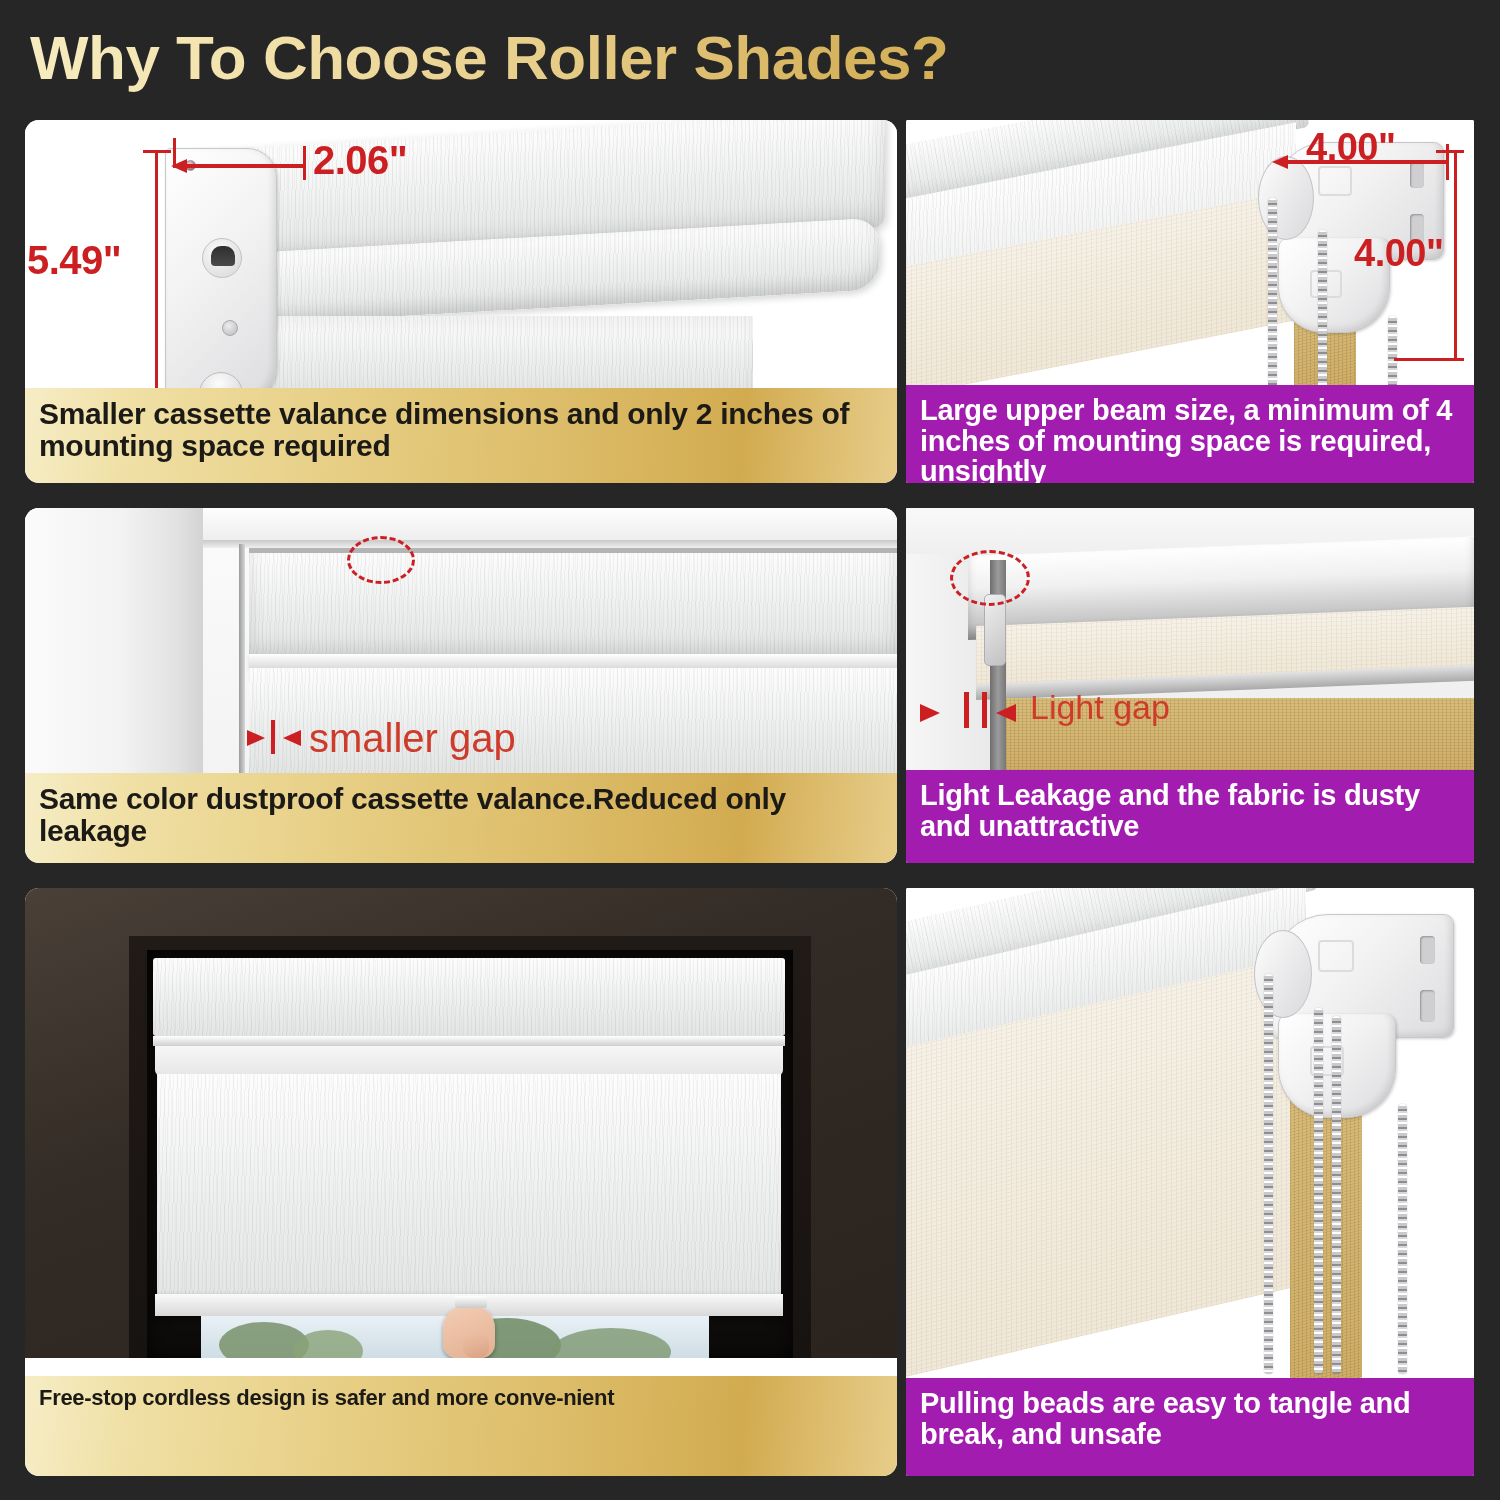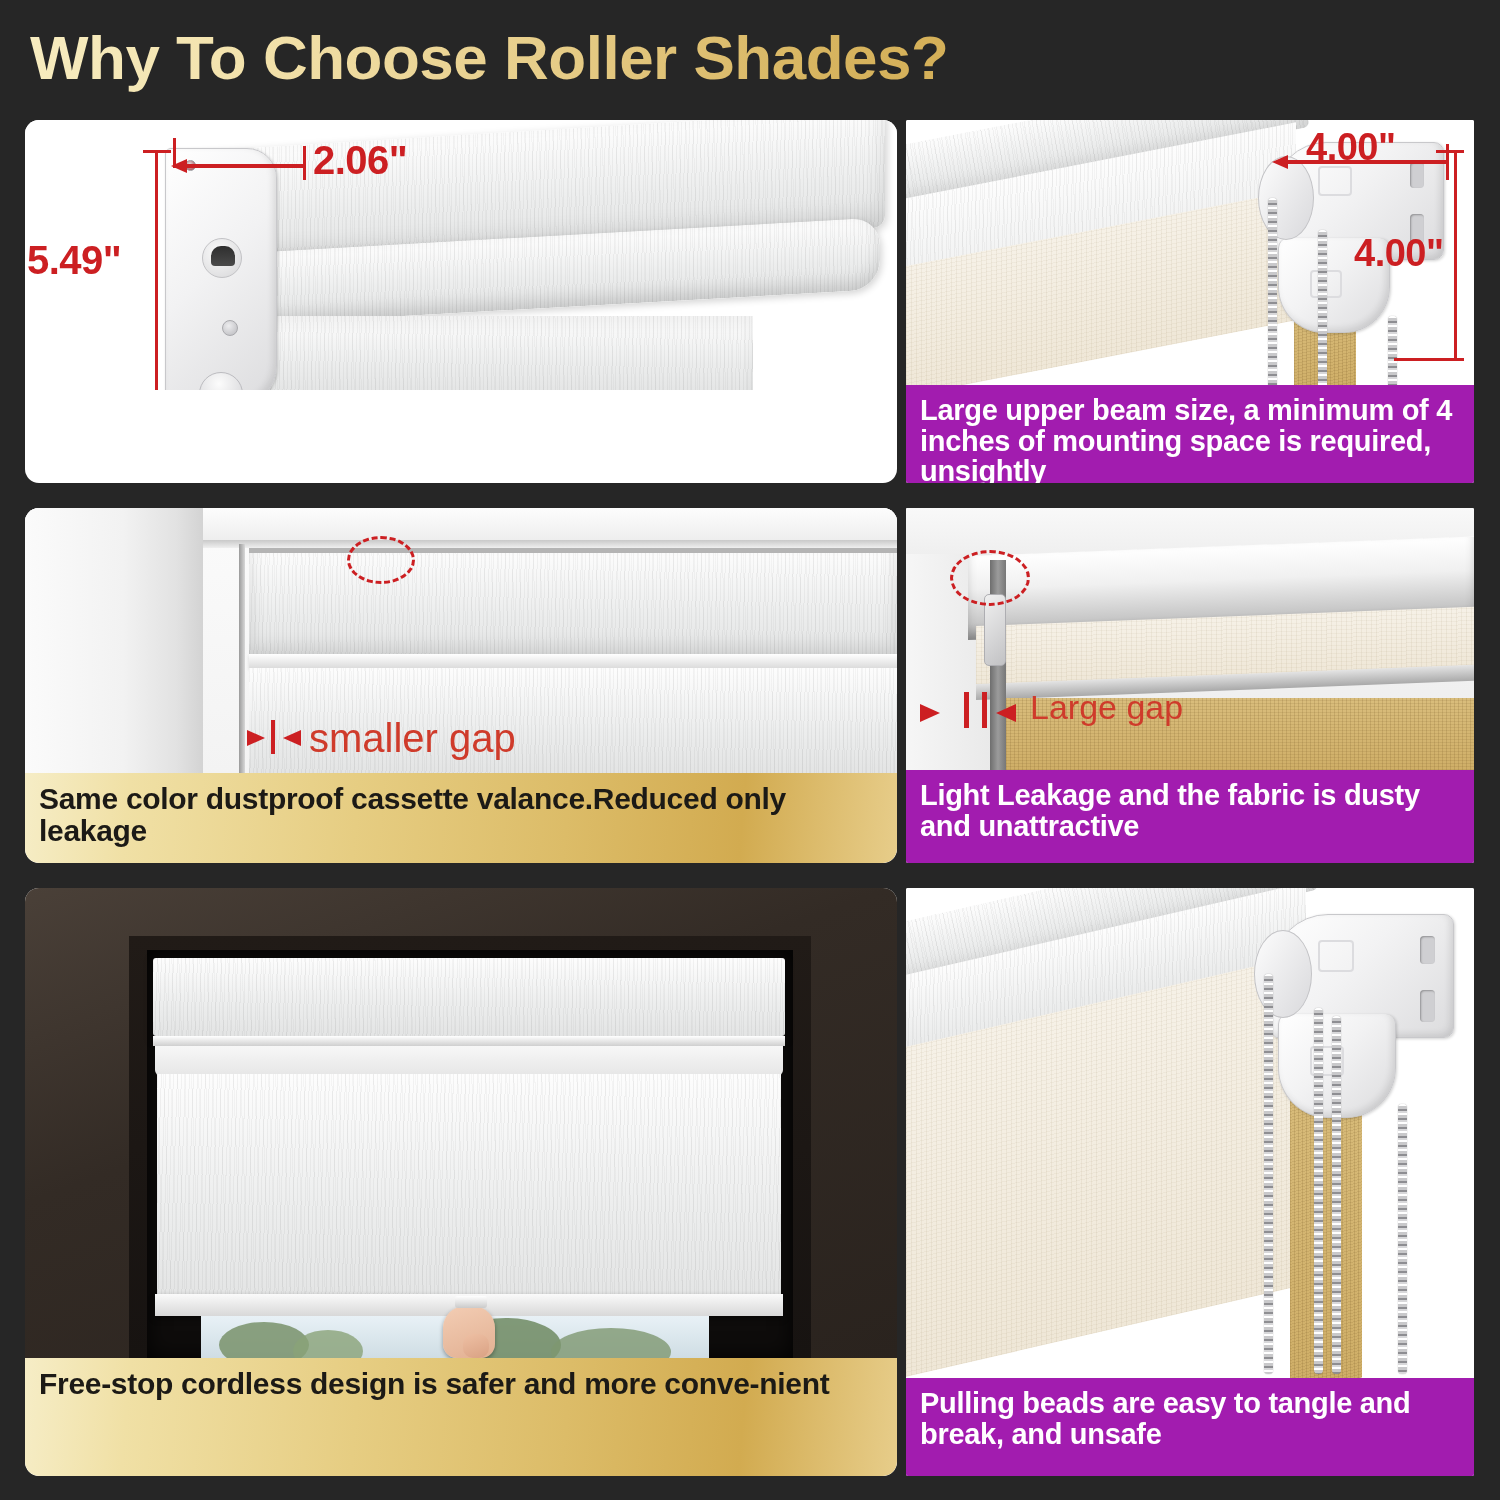--- a/index.html
+++ b/index.html
@@ -182,20 +182,21 @@
       <div class="arrow-left" style="left:146px;top:39px;"></div>
       <div class="dim-line" style="left:278px;top:26px;width:3px;height:34px;"></div>
       <div class="dim-line" style="left:148px;top:18px;width:3px;height:30px;"></div>
       <div class="dim-label" style="left:288px;top:18px;font-size:40px;">2.06"</div>
 
       <div class="dim-line" style="left:130px;top:30px;width:3px;height:258px;"></div>
       <div class="dim-line" style="left:118px;top:30px;width:28px;height:3px;"></div>
 
       <div class="dim-label" style="left:-2px;top:118px;font-size:40px;background:#fff;padding:0 4px;">5.49"</div>
     </div>
+    <div class="caption gold" style="font-size:30px; height:95px;">Smaller cassette valance dimensions and only 2 inches of mounting space required</div>
   </div>
 
   <div class="panel right" style="left:906px; top:120px; width:568px; height:363px;">
     <div class="photo" style="height:265px; background:#fff;">
 
       <div class="fabric-white" style="position:absolute;left:-20px;top:28px;width:420px;height:60px;
            transform:rotate(-11deg);transform-origin:left top;border-radius:6px;
            box-shadow:inset 0 -10px 16px rgba(0,0,0,.08);"></div>
 
       <div class="fabric-white" style="position:absolute;left:-30px;top:84px;width:420px;height:190px;
@@ -296,21 +297,21 @@
 
       <div style="position:absolute;left:78px;top:86px;width:22px;height:72px;border-radius:5px;
            background:linear-gradient(135deg,#f0f0f0,#c2c2c4);border:1px solid #aeaeb2;"></div>
 
       <div class="dashed-ring" style="left:44px;top:42px;width:80px;height:56px;"></div>
 
       <div class="arrow-right" style="left:14px;top:196px;border-top-width:9px;border-bottom-width:9px;border-left-width:20px;"></div>
       <div class="dim-line" style="left:58px;top:184px;width:5px;height:36px;"></div>
       <div class="dim-line" style="left:76px;top:184px;width:5px;height:36px;"></div>
       <div class="arrow-left" style="left:90px;top:196px;border-top-width:9px;border-bottom-width:9px;border-right-width:20px;"></div>
-      <div class="gap-label" style="left:124px;top:180px;font-size:34px;">Large gap</div>
+      <div class="gap-label" style="left:124px;top:180px;font-size:34px;">Light gap</div>
     </div>
     <div class="caption gray" style="font-size:29px; height:93px;">Light Leakage and the fabric is dusty and unattractive</div>
   </div>
 
   <div class="panel left" style="left:25px; top:888px; width:872px; height:588px;">
     <div class="photo" style="height:470px;background:linear-gradient(160deg,#4a4038 0%,#332b25 40%,#2a231e 100%);">
 
       <div style="position:absolute;left:104px;top:48px;width:682px;height:422px;
            background:linear-gradient(180deg,#211b17,#171311);"></div>
 
@@ -338,21 +339,21 @@
       </div>
 
       <div style="position:absolute;left:418px;top:418px;width:52px;height:52px;border-radius:22px 22px 14px 14px;
            background:linear-gradient(160deg,#f3cdb4,#e2b092);box-shadow:0 2px 4px rgba(0,0,0,.35);"></div>
       <div style="position:absolute;left:438px;top:446px;width:26px;height:24px;border-radius:10px;
            background:linear-gradient(160deg,#eec0a4,#d9a183);"></div>
 
       <div style="position:absolute;left:430px;top:408px;width:32px;height:12px;border-radius:3px;
            background:linear-gradient(180deg,#ffffff,#cacaca);"></div>
     </div>
-    <div class="caption gold" style="font-size:30px; height:118px;">Free-stop cordless design is safer and more conve-nient</div>
+    <div class="caption gold" style="font-size:22px; height:100px;">Free-stop cordless design is safer and more conve-nient</div>
   </div>
 
   <div class="panel right" style="left:906px; top:888px; width:568px; height:588px;">
     <div class="photo" style="height:490px;background:#ffffff;">
 
       <div class="fabric-white" style="position:absolute;left:-30px;top:40px;width:440px;height:62px;
            transform:rotate(-13deg);transform-origin:left top;border-radius:6px;
            box-shadow:inset 0 -10px 16px rgba(0,0,0,.08);"></div>
 
       <div class="fabric-white" style="position:absolute;left:-40px;top:96px;width:440px;height:110px;

